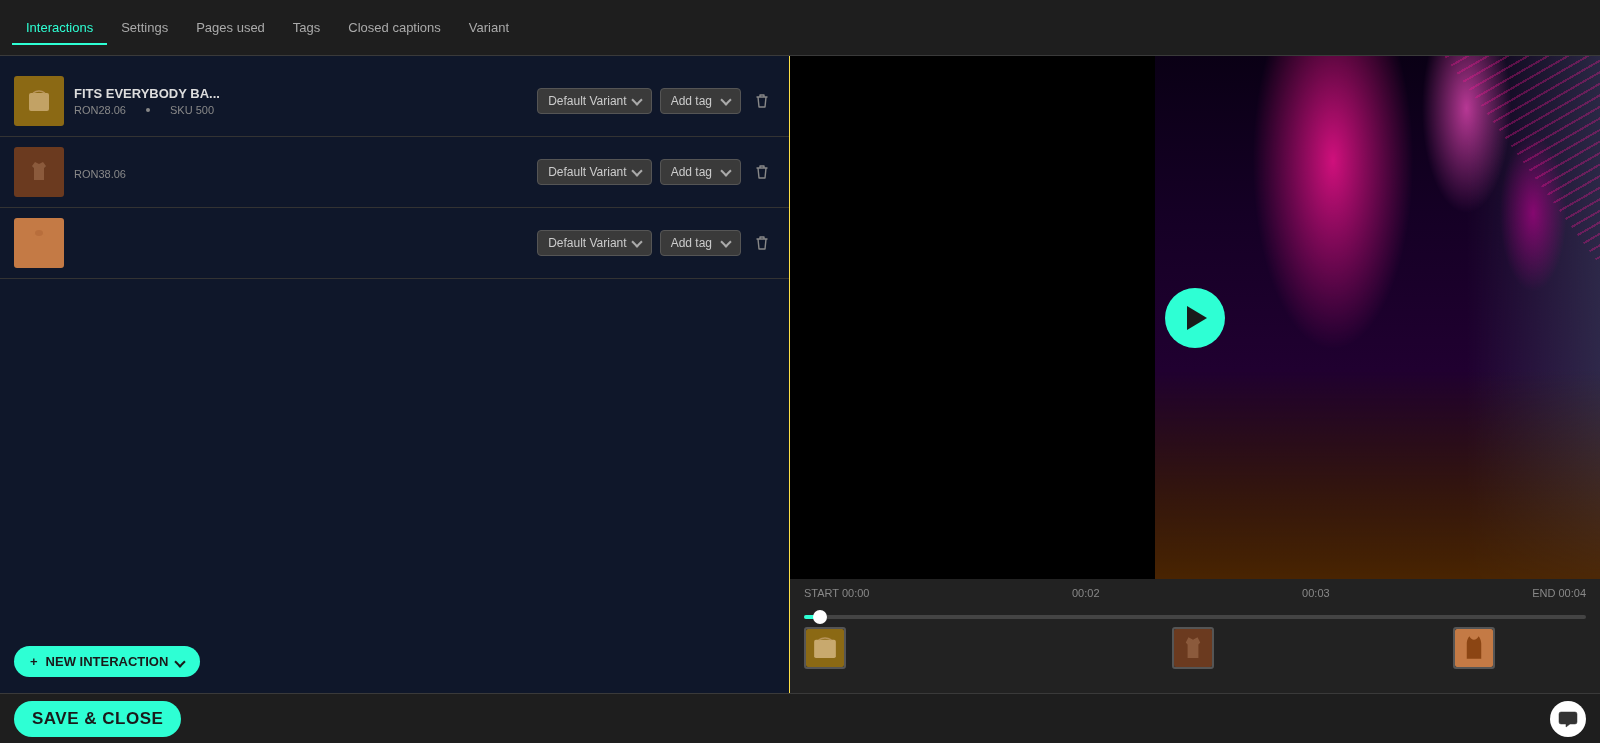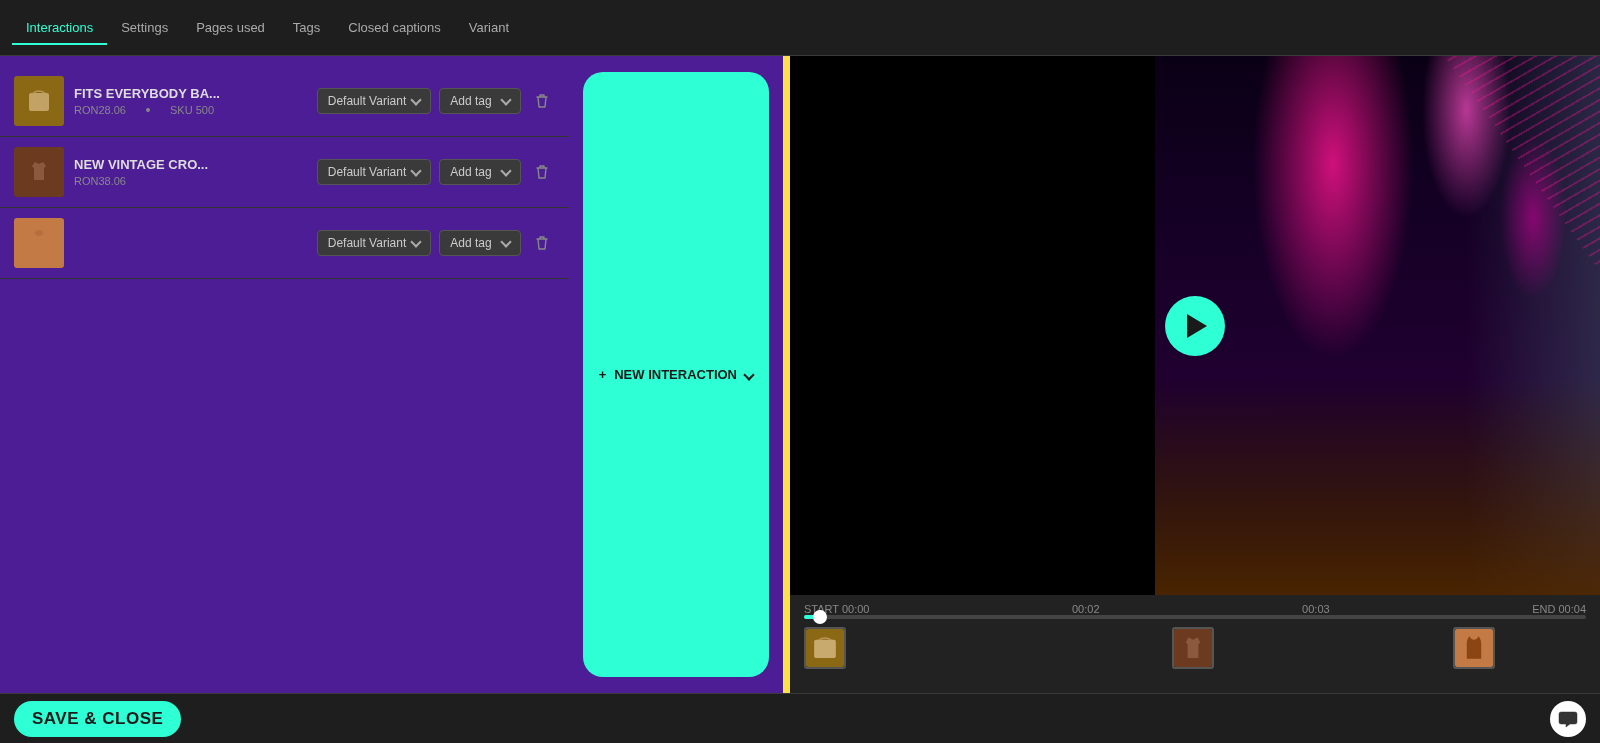--- a/index.html
+++ b/index.html
@@ -49,24 +49,24 @@
     .main-layout {
       display: flex;
       flex: 1;
       overflow: hidden;
     }
 
     
     .left-panel {
       width: 790px;
       flex-shrink: 0;
-      background: #4c1d95;
-      display: flex;
-      flex-direction: row;
-      border-right: 7px solid #fde047;
+      background: #0f172a;
+      display: flex;
+      flex-direction: column;
+      border-right: 1px solid #fde047;
       overflow-y: auto;
       position: relative;
     }
 
     .interactions-list {
       padding: 10px 0;
       flex: 1;
     }
 
     .interaction-item {
@@ -329,21 +329,21 @@
       background: #222;
       padding: 8px 14px 14px;
       flex-shrink: 0;
     }
 
     .timeline-labels {
       display: flex;
       justify-content: space-between;
       color: #888;
       font-size: 11px;
-      margin-bottom: 0;
+      margin-bottom: 16px;
     }
 
     .timeline-bar {
       position: relative;
       height: 4px;
       background: #444;
       border-radius: 2px;
       margin-bottom: 8px;
     }
 
@@ -466,21 +466,20 @@
       </div>
 
       <div class="interaction-item">
         <div class="item-thumb thumb-product-2">
           <svg class="product-shape" viewBox="0 0 36 36">
             <path d="M11 12 L14 8 L18 10 L22 8 L25 12 L23 14 L23 26 L13 26 L13 14 Z" fill="#8B5A3C"></path>
             <path d="M13 14 L11 12 M23 14 L25 12" stroke="#7a4e33" stroke-width="1"></path>
           </svg>
         </div>
         <div class="item-info">
-          <div class="item-name">NEW VINTAGE CRO...</div>
           <div class="item-meta">
             <span>RON38.06</span>
           </div>
         </div>
         <div class="item-controls">
           <div class="variant-dropdown">
             <span>Default Variant</span>
             <span class="chevron-icon"></span>
           </div>
           <div class="tag-dropdown">

